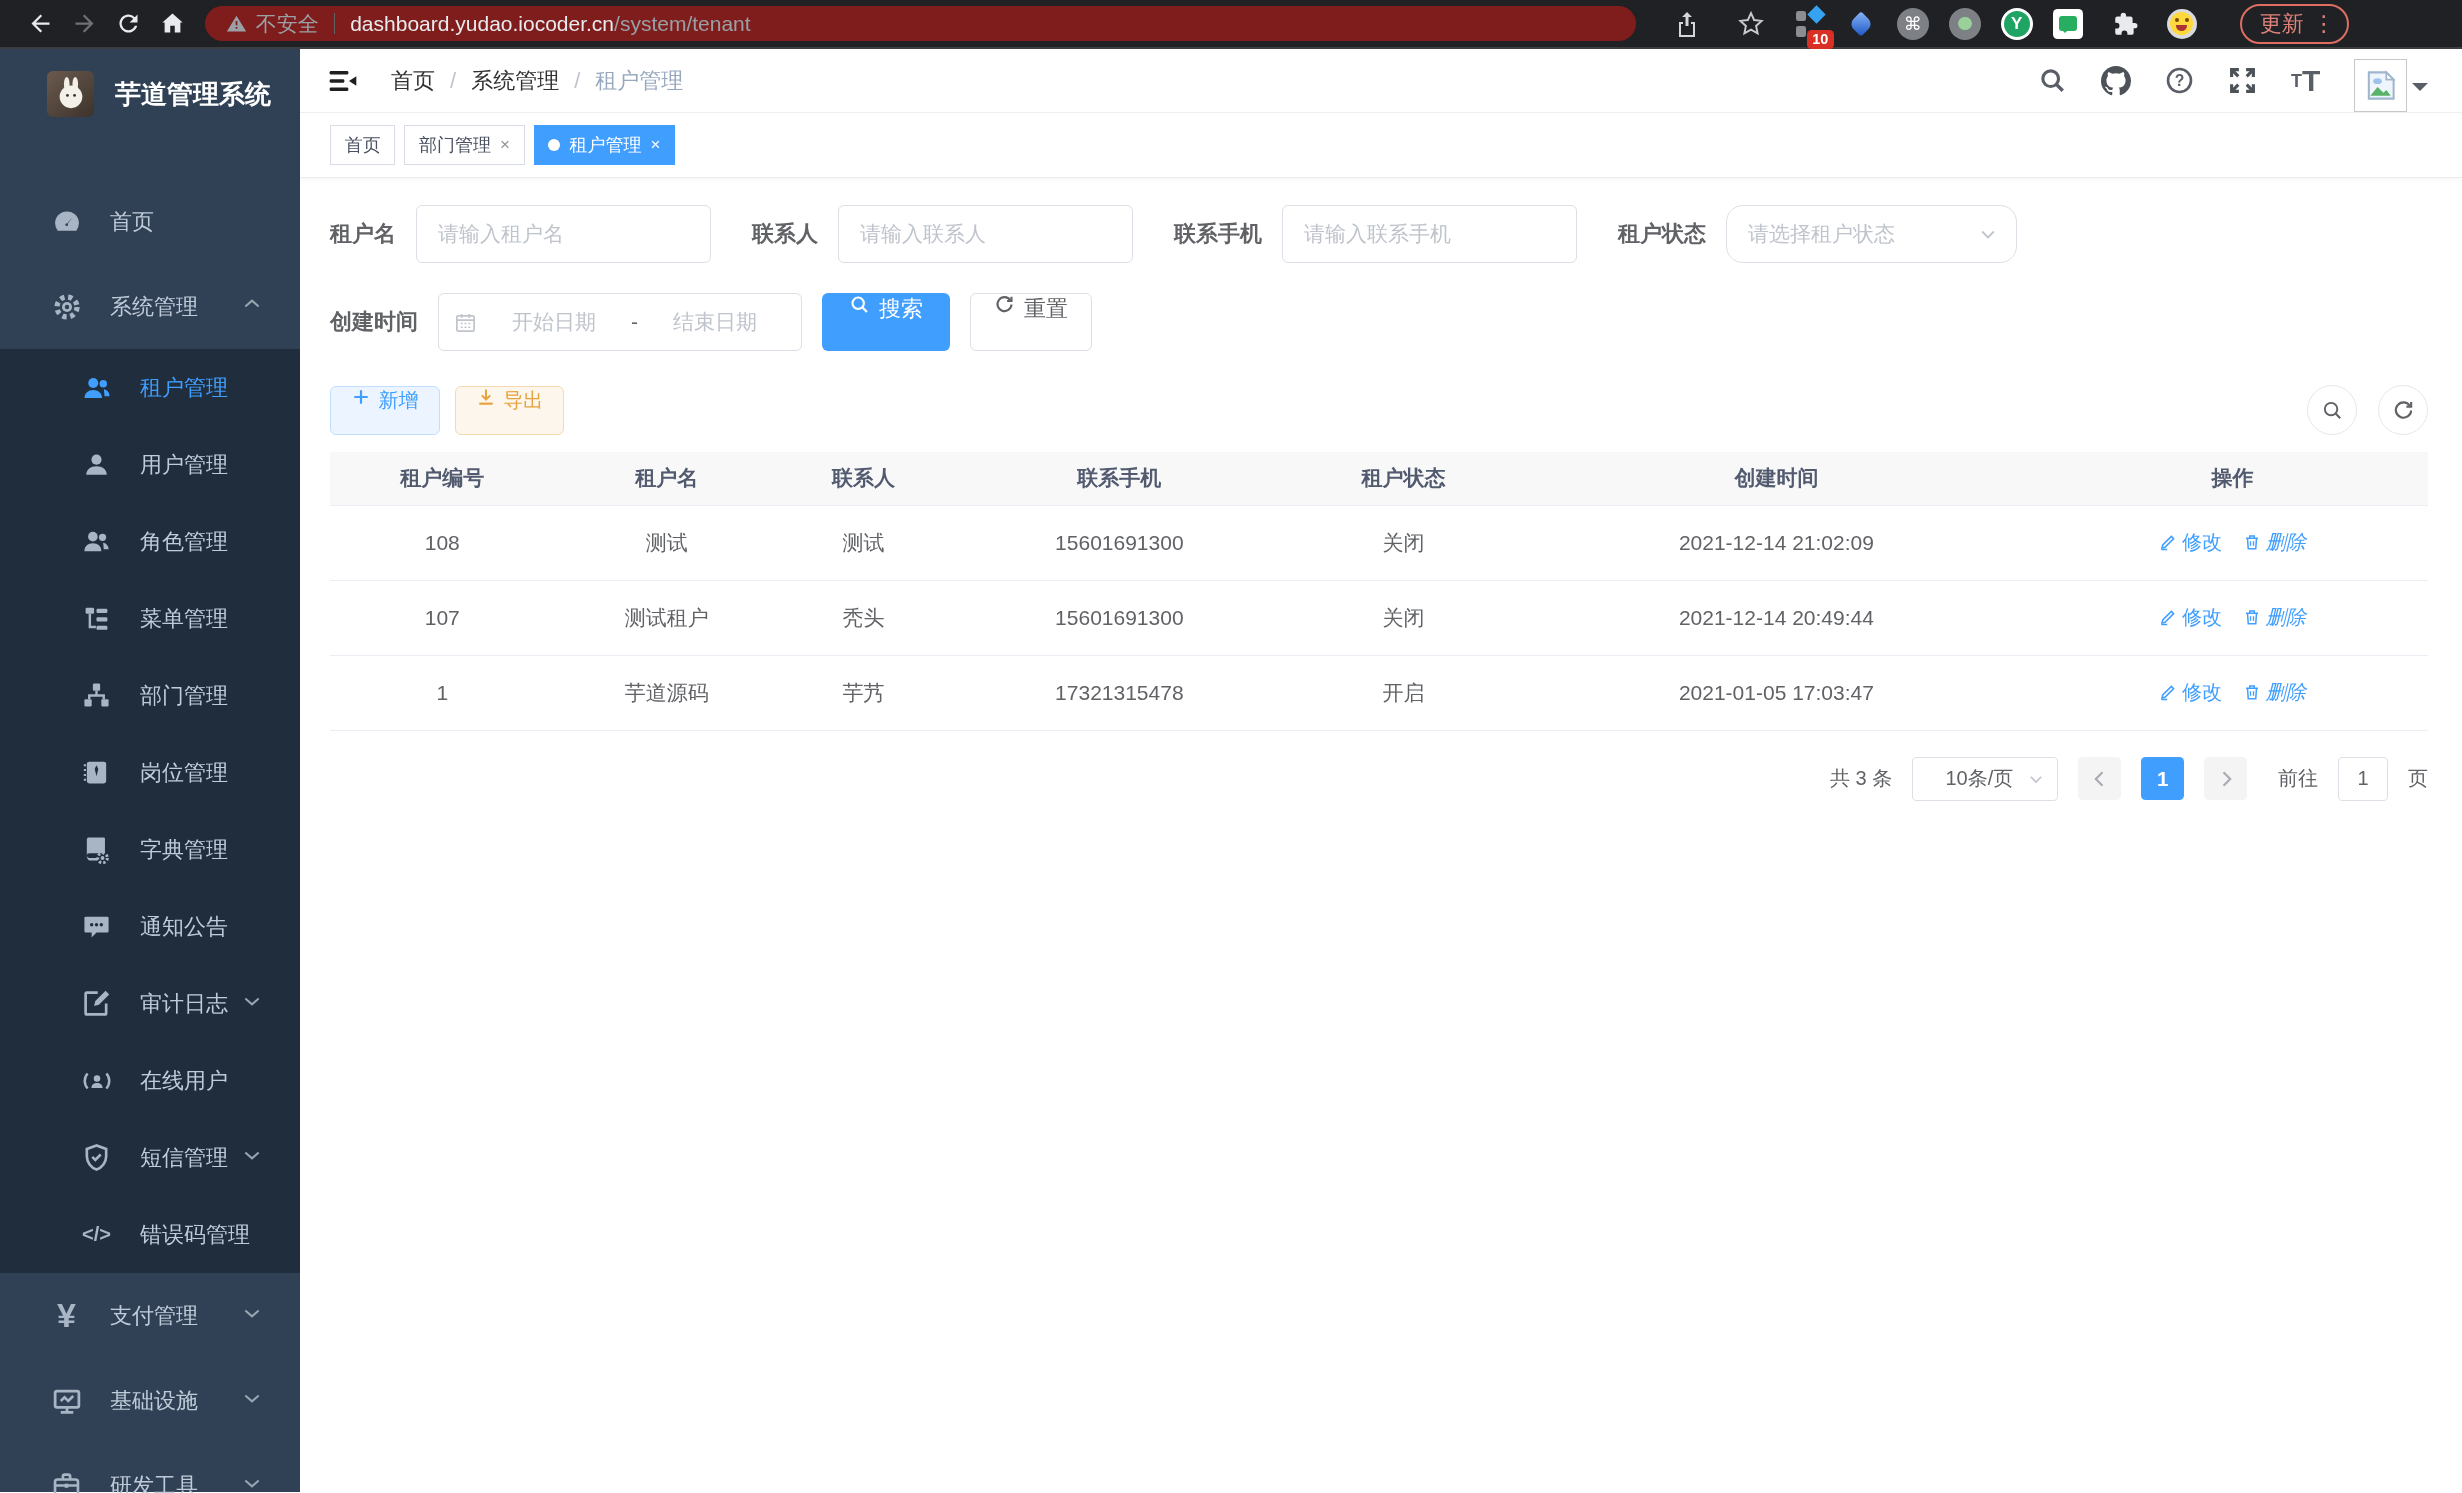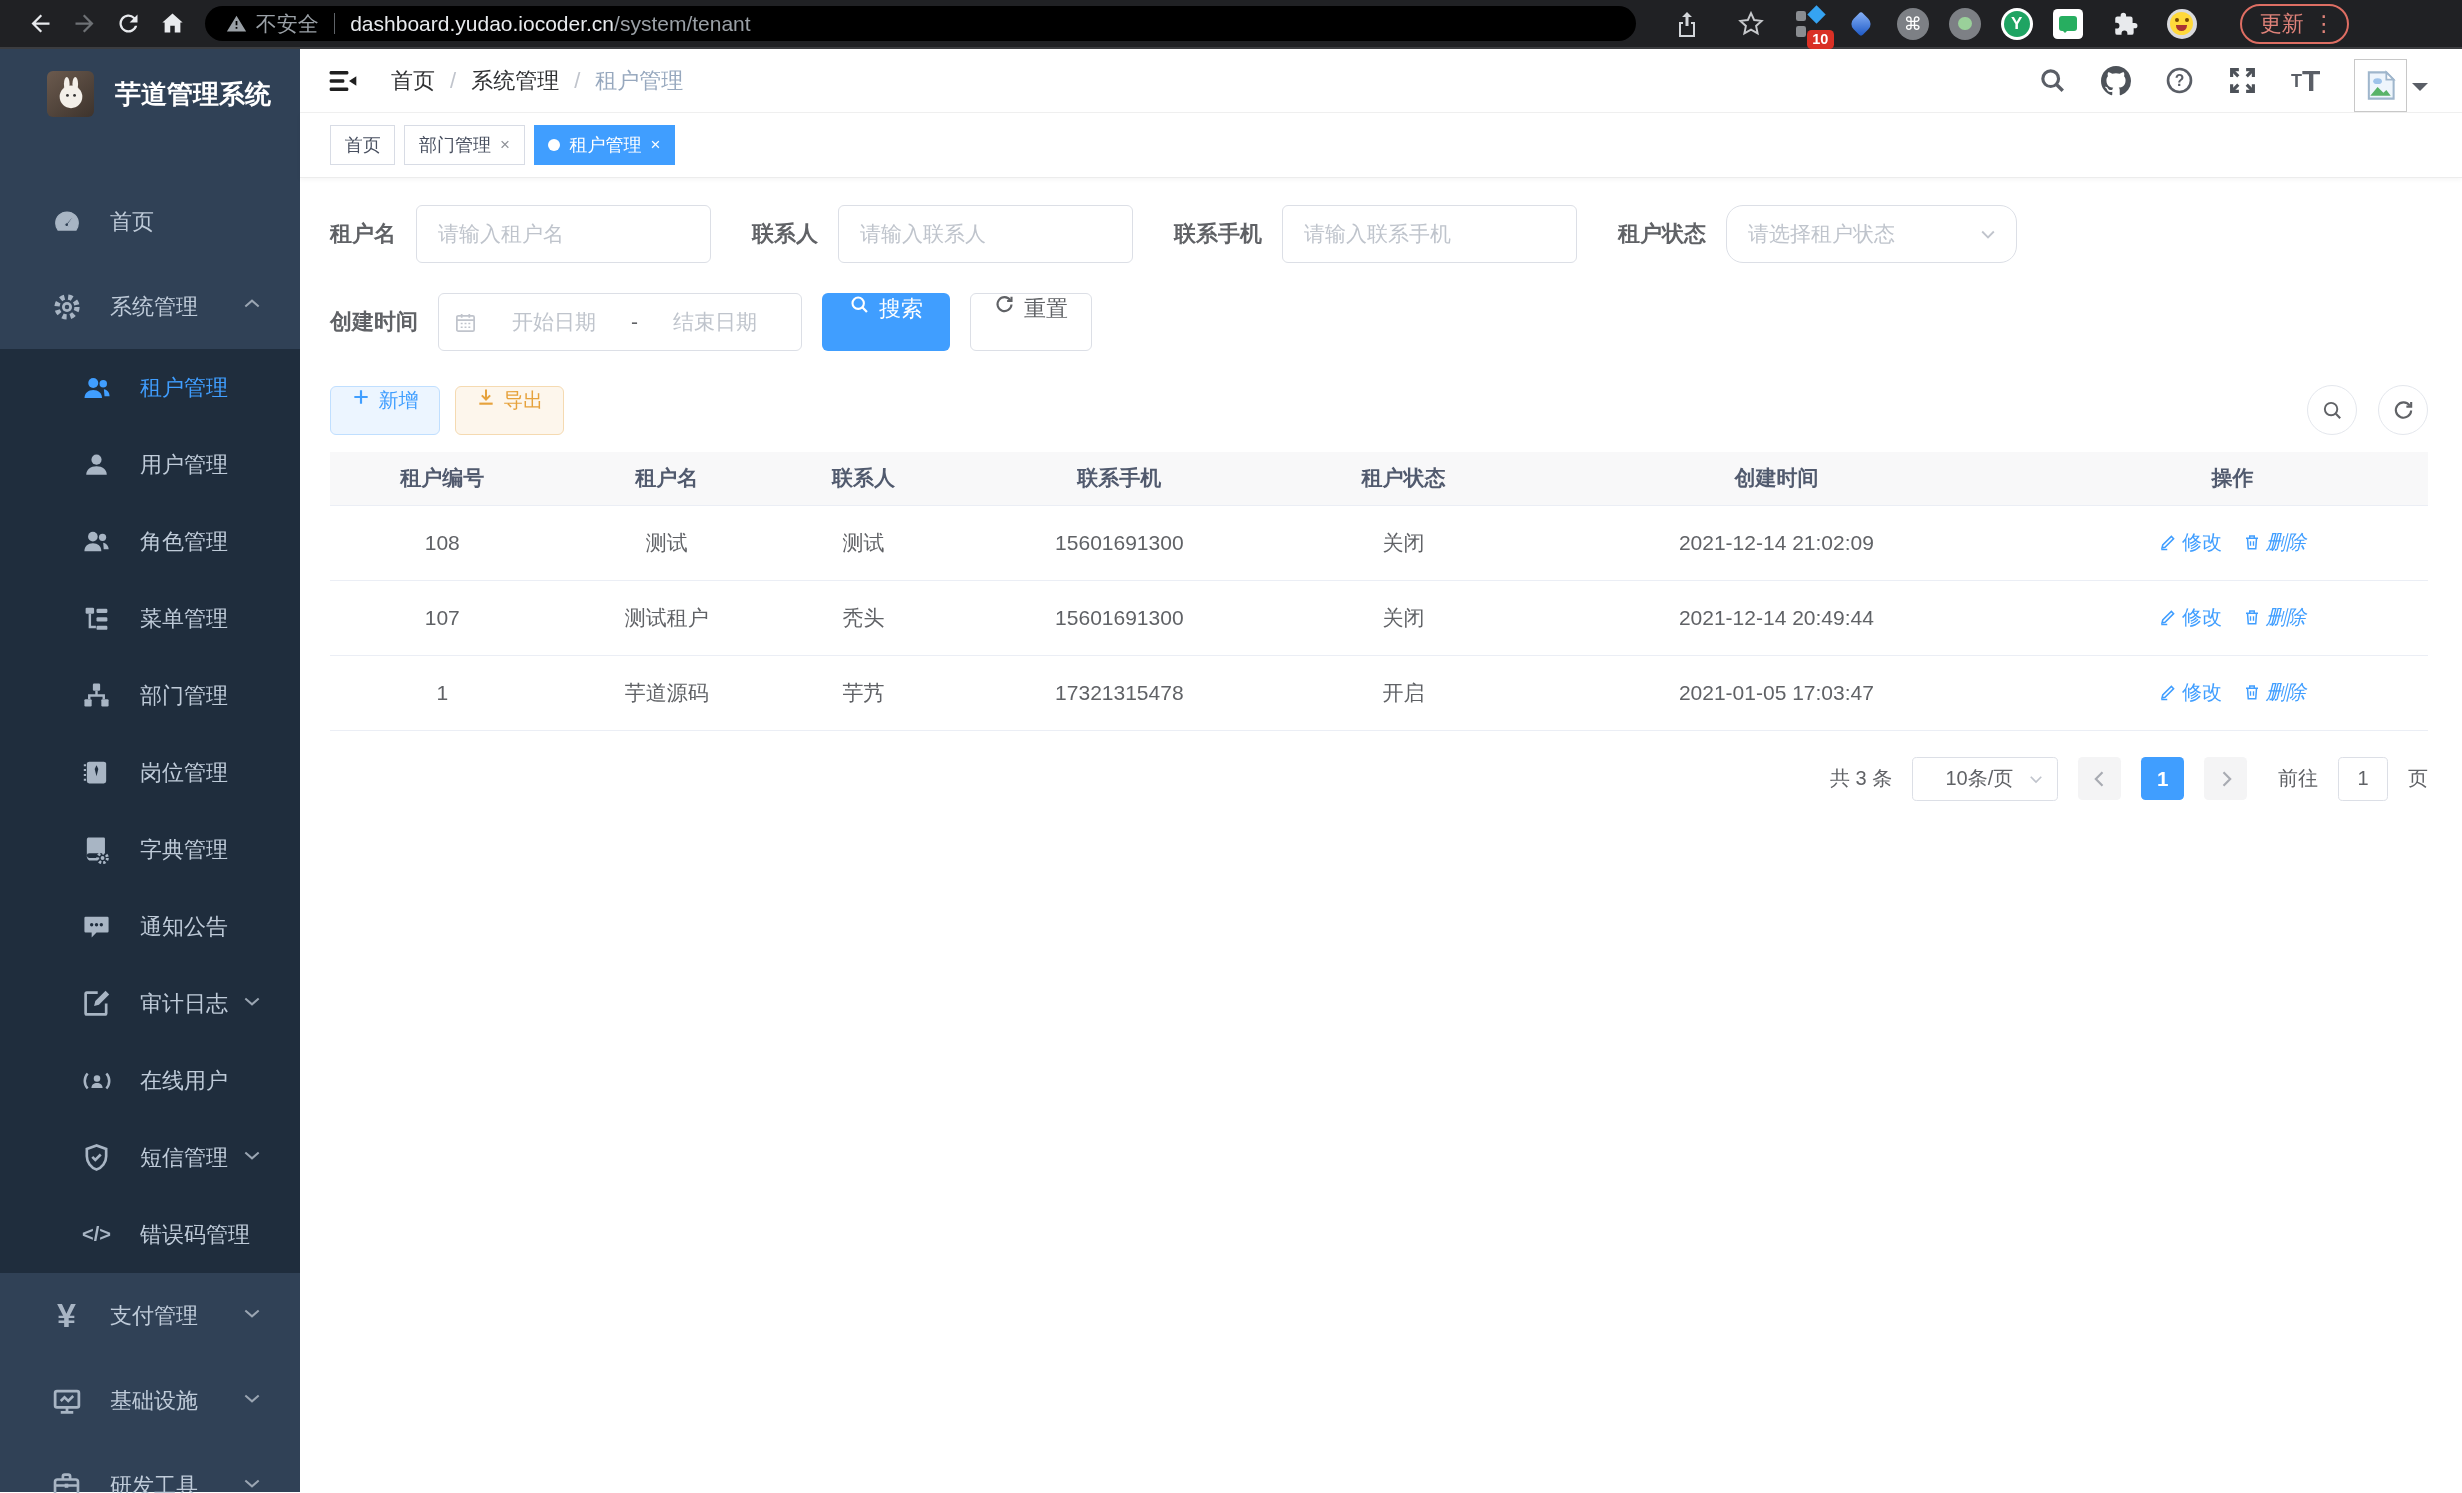--- a/index.html
+++ b/index.html
@@ -3,21 +3,21 @@
 <meta charset="utf-8">
 <style>
   * { margin:0; padding:0; box-sizing:border-box; }
   html,body { width:2462px; height:1494px; overflow:hidden;
     font-family:"Liberation Sans","DejaVu Sans",sans-serif; background:#fff; }
 
   
   .browser-bar { height:49px; background:#202124; display:flex; align-items:center;
     padding:0 18px; border-bottom:2.3px solid #3c3d40; }
   .bicon { width:44px; height:34px; display:flex; align-items:center; justify-content:center; cursor:pointer; }
-  .url-pill { flex:0 0 1431px; height:35px; margin-left:10.7px; background:#000000; border-radius:17.5px;
+  .url-pill { flex:0 0 1431px; height:35px; margin-left:10.7px; background:#7f1d1d; border-radius:17.5px;
     display:flex; align-items:center; padding:0 21px; color:#9aa0a6; font-size:21px; }
   .url-pill .sep { width:1.5px; height:21px; background:#5f6368; margin:0 15px; }
   .url-host { color:#e8eaed; }
   .url-path { color:#9aa0a6; }
   .ext-area { display:flex; align-items:center; margin-left:29px; gap:20px; }
   .extwrap { position:relative; width:32px; height:32px; display:flex; align-items:center; justify-content:center; }
   .badge { position:absolute; bottom:-9px; right:-9px; background:#d93025; color:#fff; font-size:14.5px;
     border-radius:4.6px; padding:1.5px 5.3px; font-weight:bold;text-align:center; }
   .grid-sq { position:absolute; background:#8a8d91; width:10.7px; height:10.7px; border-radius:2.3px; }
   .diam { position:absolute; width:13px; height:13px; background:#35a3f1; transform:rotate(45deg); top:0.8px; right:1.5px; }

